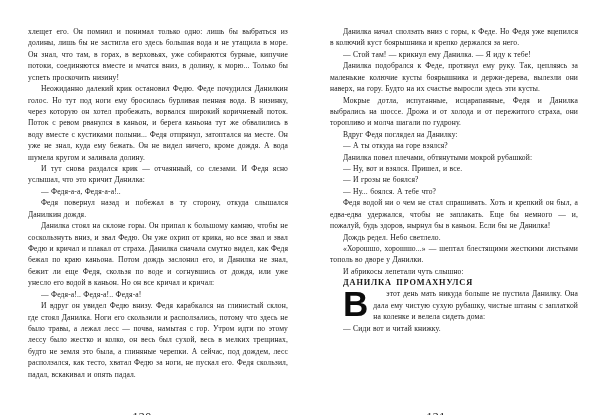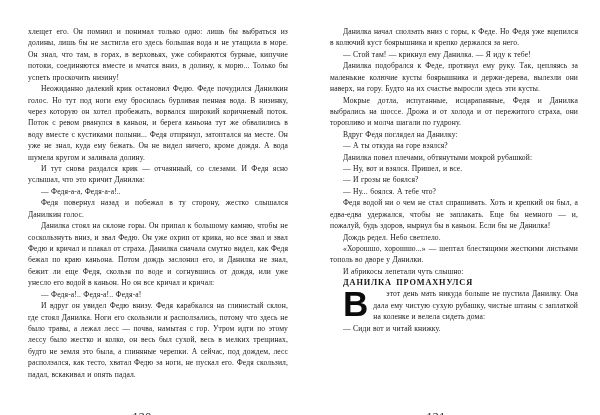--- a/index.html
+++ b/index.html
@@ -98,21 +98,21 @@
 
 <div id="page">
   <div class="spread">
 
     <div class="page-col page-left">
       <div class="textblock">
         <p class="noindent">хлещет его. Он помнил и понимал только одно: лишь бы выбраться из долины, лишь бы не застигла его здесь большая вода и не утащила в море. Он знал, что там, в горах, в верховьях, уже собираются бурные, кипучие потоки, соединяются вместе и мчатся вниз, в долину, к морю... Только бы успеть проскочить низину!</p>
         <p>Неожиданно далекий крик остановил Федю. Феде почудился Данилкин голос. Но тут под ноги ему бросилась бурливая пенная вода. В низинку, через которую он хотел пробежать, ворвался широкий коричневый поток. Поток с ревом рванулся в каньон, и берега каньона тут же обвалились в воду вместе с кустиками полыни... Федя отпрянул, затоптался на месте. Он уже не знал, куда ему бежать. Он не видел ничего, кроме дождя. А вода шумела кругом и заливала долину.</p>
         <p>И тут снова раздался крик — отчаянный, со слезами. И Федя ясно услышал, что это кричит Данилка:</p>
         <p class="dialogue">— Федя-а-а, Федя-а-а!..</p>
-        <p>Федя повернул назад и побежал в ту сторону, жестко слышался Данилкин голос.</p>
+        <p>Федя повернул назад и побежал в ту сторону, откуда слышался Данилкин дождя.</p>
         <p>Данилка стоял на склоне горы. Он припал к большому камню, чтобы не соскользнуть вниз, и звал Федю. Он уже охрип от крика, но все звал и звал Федю и кричал и плакал от страха. Данилка сначала смутно видел, как Федя бежал по краю каньона. Потом дождь заслонил его, и Данилка не знал, бежит ли еще Федя, скользя по воде и согнувшись от дождя, или уже унесло его водой в каньон. Но он все кричал и кричал:</p>
         <p class="dialogue">— Федя-а!.. Федя-а!.. Федя-а!</p>
         <p>И вдруг он увидел Федю внизу. Федя карабкался на глинистый склон, где стоял Данилка. Ноги его скользили и расползались, потому что здесь не было травы, а лежал лесс — почва, намытая с гор. Утром идти по этому лессу было жестко и колко, он весь был сухой, весь в мелких трещинах, будто не земля это была, а глиняные черепки. А сейчас, под дождем, лесс расползался, как тесто, хватал Федю за ноги, не пускал его. Федя скользил, падал, вскакивал и опять падал.</p>
       </div>
       <div class="folio">120</div>
     </div>
 
     <div class="page-col page-right">
       <div class="textblock">
         <p>Данилка начал сползать вниз с горы, к Феде. Но Федя уже вцепился в колючий куст боярышника и крепко держался за него.</p>

